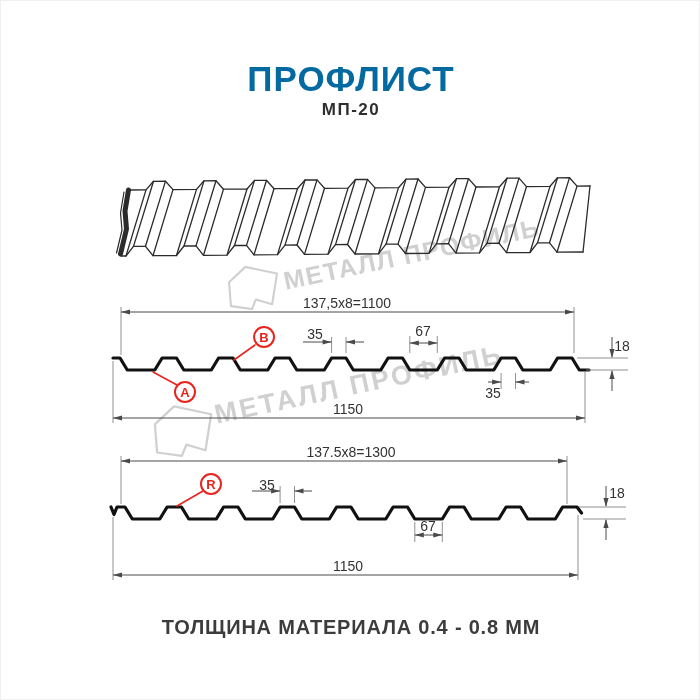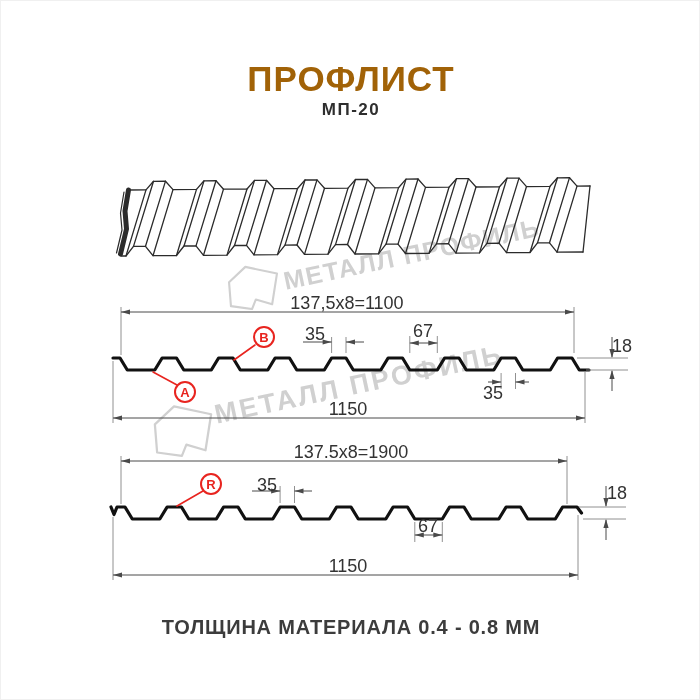--- a/index.html
+++ b/index.html
@@ -3,33 +3,33 @@
 <meta charset="utf-8">
 <style>
   html,body{margin:0;padding:0;background:#fff;}
   .page{
     position:relative;width:700px;height:700px;background:#ffffff;
     font-family:"Liberation Sans", sans-serif;overflow:hidden;
     border:1px solid #f0f0f0;box-sizing:border-box;
   }
   .page-title{
     position:absolute;left:350px;top:78px;transform:translate(-50%,-50%);
-    font-size:35px;font-weight:800;letter-spacing:1px;color:#a16207;white-space:nowrap;
+    font-size:35px;font-weight:800;letter-spacing:1px;color:#0369a1;white-space:nowrap;
   }
   .page-subtitle{
     position:absolute;left:350px;top:109px;transform:translate(-50%,-50%);
     font-size:17px;font-weight:700;letter-spacing:1.5px;color:#2e2e2e;white-space:nowrap;
   }
   .footer-note{
     position:absolute;left:350px;top:626px;transform:translate(-50%,-50%);
     font-size:20px;font-weight:600;letter-spacing:.8px;color:#3c3c3c;white-space:nowrap;
   }
   .dim{
     position:absolute;transform:translate(-50%,-50%);
-    font-size:18px;color:#333;white-space:nowrap;line-height:1;
+    font-size:14px;color:#333;white-space:nowrap;line-height:1;
   }
   .marker{
     position:absolute;width:22px;height:22px;border:2px solid #e8241f;border-radius:50%;
     transform:translate(-50%,-50%);display:flex;align-items:center;justify-content:center;
     color:#e8241f;font-size:13px;font-weight:700;background:transparent;box-sizing:border-box;
   }
   .wm-text{
     position:absolute;font-size:25px;font-weight:700;letter-spacing:1.5px;color:#d0d0d0;
     white-space:nowrap;transform-origin:left center;transform:rotate(-12deg);
   }
@@ -176,21 +176,21 @@
 
   <div class="dim" style="left:346px;top:302px;">137,5x8=1100</div>
   <div class="dim" style="left:314px;top:333px;">35</div>
   <div class="dim" style="left:422px;top:330px;">67</div>
   <div class="dim" style="left:621px;top:345px;">18</div>
   <div class="dim" style="left:492px;top:392px;">35</div>
   <div class="dim" style="left:347px;top:408px;">1150</div>
   <div class="marker" style="left:184px;top:391px;">A</div>
   <div class="marker" style="left:263px;top:336px;">B</div>
 
-  <div class="dim" style="left:350px;top:451px;">137.5x8=1900</div>
+  <div class="dim" style="left:350px;top:451px;">137.5x8=1300</div>
   <div class="dim" style="left:266px;top:484px;">35</div>
   <div class="dim" style="left:427px;top:525px;">67</div>
   <div class="dim" style="left:616px;top:492px;">18</div>
   <div class="dim" style="left:347px;top:565px;">1150</div>
   <div class="marker" style="left:210px;top:483px;">R</div>
 
   <div class="footer-note">ТОЛЩИНА МАТЕРИАЛА 0.4 - 0.8 ММ</div>
 </div>
 
 </body></html>

